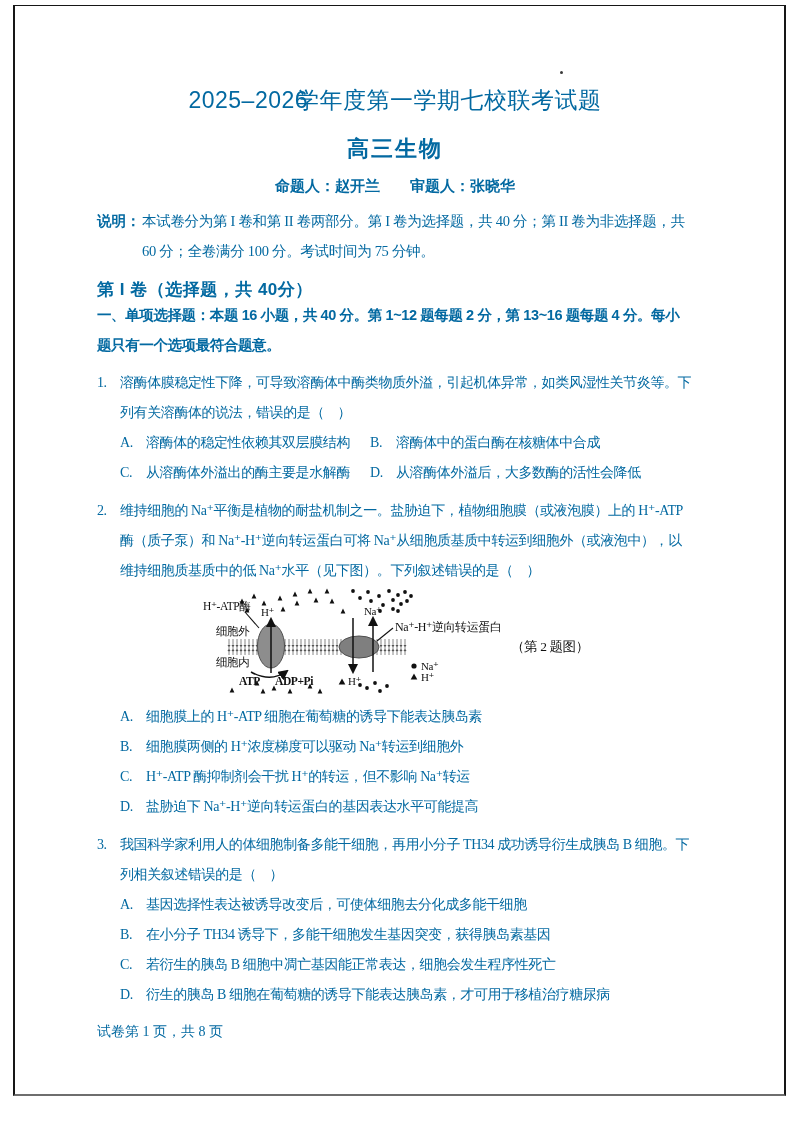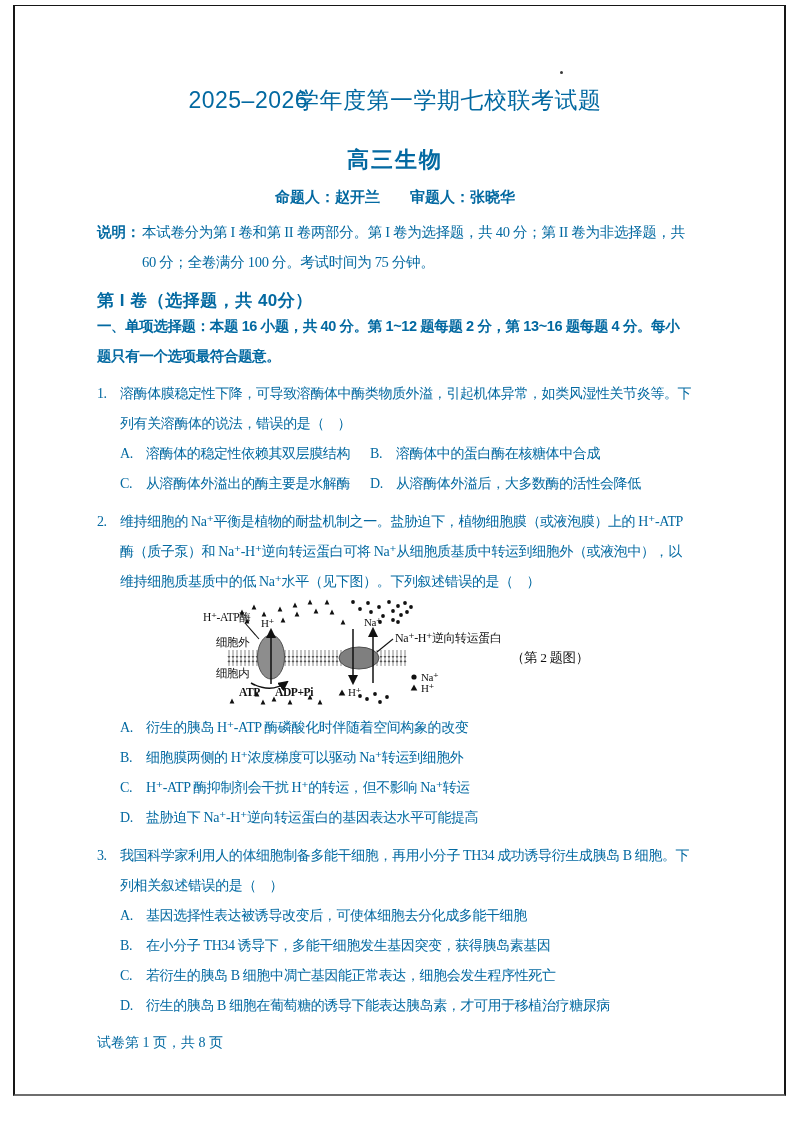--- a/index.html
+++ b/index.html
@@ -15,21 +15,21 @@
   }
   .speck{position:absolute;left:560px;top:71px;width:3px;height:3px;border-radius:50%;background:#3a3a3a;}
   .content{position:absolute;left:97px;top:86px;width:596px;}
   .exam-title{
     text-align:center;font-family:"Liberation Sans","DejaVu Sans",sans-serif;
     font-size:23px;font-weight:500;letter-spacing:0.5px;line-height:28px;white-space:nowrap;
   }
   .exam-title .suffix{margin-left:-12px;}
   .subject{
     text-align:center;font-family:"Liberation Sans","DejaVu Sans",sans-serif;
-    font-size:22px;font-weight:bold;letter-spacing:2px;margin-top:31px;line-height:30px;
+    font-size:22px;font-weight:bold;letter-spacing:2px;margin-top:20px;line-height:30px;
   }
   .authors{
     text-align:center;font-family:"Liberation Sans","DejaVu Sans",sans-serif;
     font-size:15px;font-weight:bold;margin-top:12px;line-height:20px;
   }
   .authors .reviewer{margin-left:30px;text-align:center;}
   .notice{display:flex;margin-top:10px;font-size:14.5px;line-height:30px;letter-spacing:-0.3px;justify-content:space-between;}
   .notice-label{flex:0 0 45px;font-weight:bold;font-family:"Liberation Sans","DejaVu Sans",sans-serif;letter-spacing:0;}
   .notice-text{flex:1;}
   .part-heading{
@@ -202,21 +202,21 @@
             <circle cx="192" cy="98" r="1.9"></circle>
           </g>
 
           <text x="316" y="63" font-size="13.5">（第 2 题图）</text>
         </svg>
       </div>
 
       <div>
         <div class="opt">
           <span class="opt-label">A.</span>
-          <span class="opt-text">衍生的胰岛 H⁺-ATP 酶磷酸化时伴随着空间构象的改变</span>
+          <span class="opt-text">细胞膜上的 H⁺-ATP 细胞在葡萄糖的诱导下能表达胰岛素</span>
         </div>
         <div class="opt">
           <span class="opt-label">B.</span>
           <span class="opt-text">细胞膜两侧的 H⁺浓度梯度可以驱动 Na⁺转运到细胞外</span>
         </div>
         <div class="opt">
           <span class="opt-label">C.</span>
           <span class="opt-text">H⁺-ATP 酶抑制剂会干扰 H⁺的转运，但不影响 Na⁺转运</span>
         </div>
         <div class="opt">

